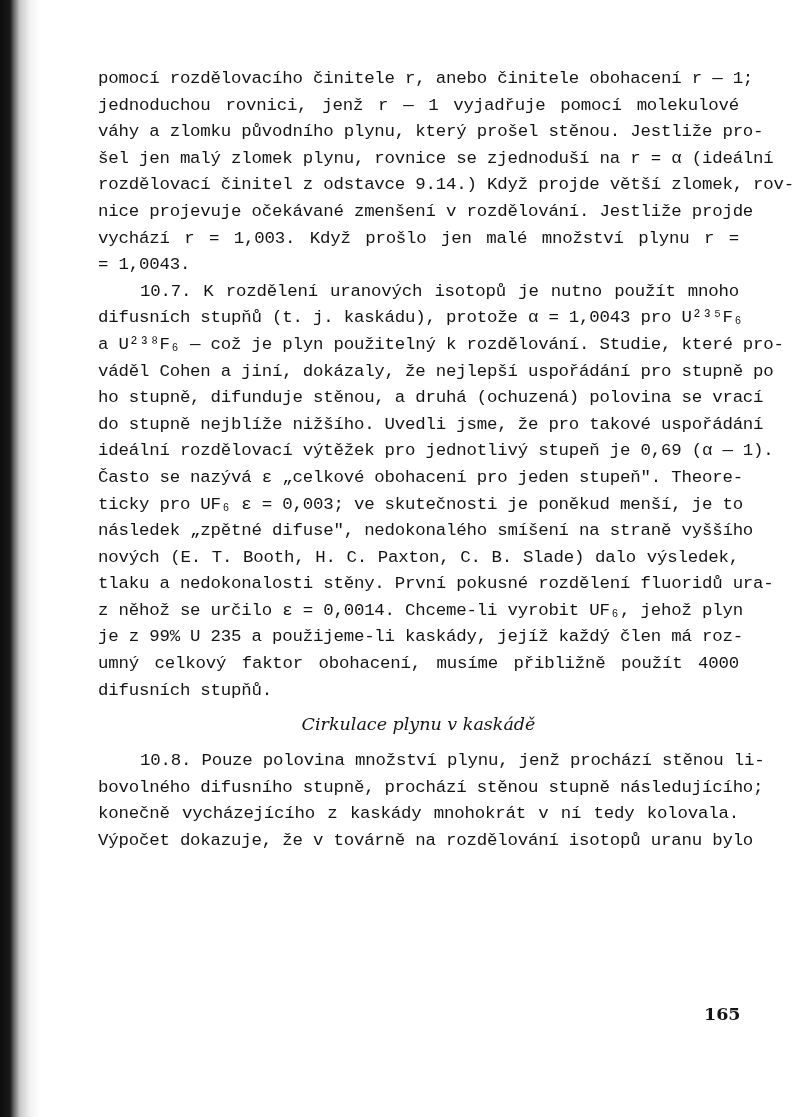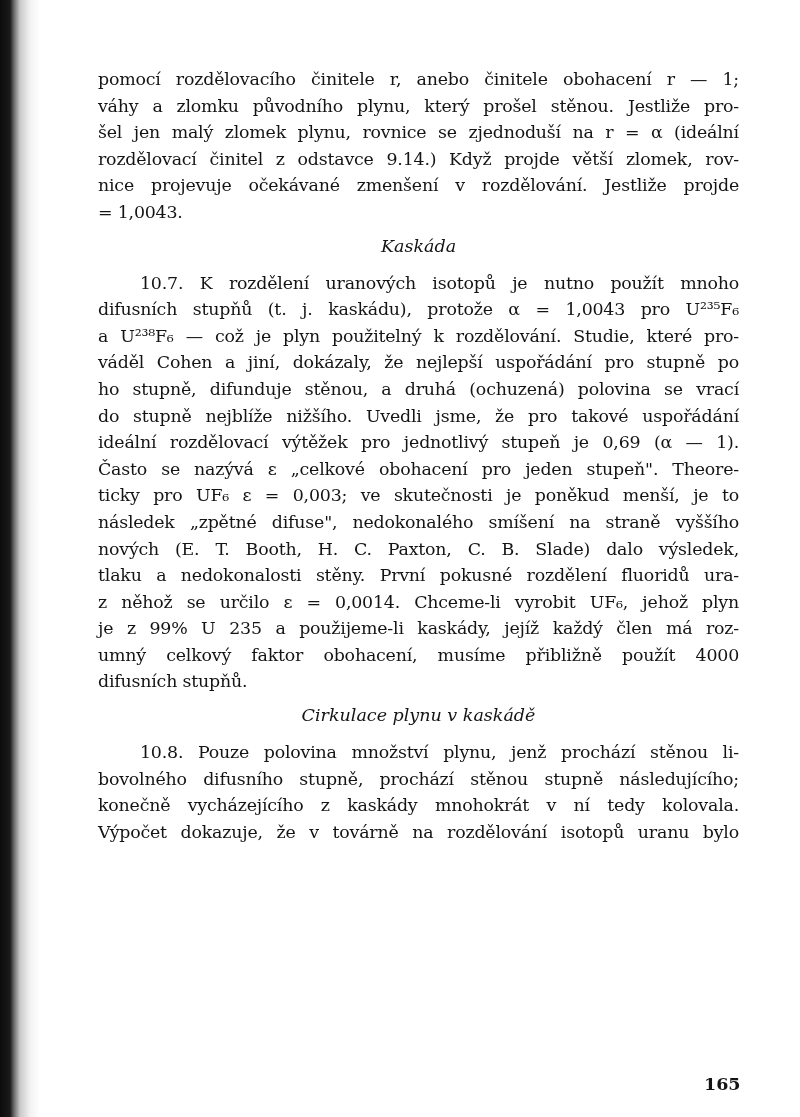--- a/index.html
+++ b/index.html
@@ -13,47 +13,49 @@
       position: absolute; left: 0; top: 0; bottom: 0; width: 40px;
       background: linear-gradient(to right, #0c0c0c 0px, #1a1a1a 10px, #6a6a6a 14px, #c9c9c9 20px, #f2f2f2 30px, #ffffff 40px);
     }
     .page {
       position: absolute; left: 98px; top: 66px; width: 641px;
     }
     .line {
       height: 26.6px; line-height: 26.6px; font-size: 17.4px;
       white-space: nowrap; text-align: justify; text-align-last: justify;
       letter-spacing: -0.2px;
+      font-family: Liberation Mono, monospace;
     }
     .line.last { text-align-last: left; }
     .line.indent { padding-left: 42px; }
     .heading {
       height: 40px; line-height: 36px; font-size: 17.5px; font-style: italic;
       text-align: center; margin-top: 2px; margin-bottom: 2px;
     }
     .page-number {
-      position: absolute; left: 704px; top: 1074px; font-size: 17.5px; font-weight: bold;
+      position: absolute; left: 704px; top: 1004px; font-size: 17.5px; font-weight: bold;
     }
   </style>
 </head>
 <body>
 
 <div class="edge"></div>
 
 <div class="page">
   <div>
     <div class="line">pomocí rozdělovacího činitele r, anebo činitele obohacení r — 1;</div>
+    <div class="line">jednoduchou rovnici, jenž r — 1 vyjadřuje pomocí molekulové</div>
     <div class="line">váhy a zlomku původního plynu, který prošel stěnou. Jestliže pro-</div>
     <div class="line">šel jen malý zlomek plynu, rovnice se zjednoduší na r = α (ideální</div>
     <div class="line">rozdělovací činitel z odstavce 9.14.) Když projde větší zlomek, rov-</div>
     <div class="line">nice projevuje očekávané zmenšení v rozdělování. Jestliže projde</div>
+    <div class="line">vychází r = 1,003. Když prošlo jen malé množství plynu r =</div>
     <div class="line last">= 1,0043.</div>
   </div>
 
-  <div class="heading">Kaskáda</div>
 
   <div>
     <div class="line indent">10.7. K rozdělení uranových isotopů je nutno použít mnoho</div>
     <div class="line">difusních stupňů (t. j. kaskádu), protože α = 1,0043 pro U²³⁵F₆</div>
     <div class="line">a U²³⁸F₆ — což je plyn použitelný k rozdělování. Studie, které pro-</div>
     <div class="line">váděl Cohen a jiní, dokázaly, že nejlepší uspořádání pro stupně po</div>
     <div class="line">ho stupně, difunduje stěnou, a druhá (ochuzená) polovina se vrací</div>
     <div class="line">do stupně nejblíže nižšího. Uvedli jsme, že pro takové uspořádání</div>
     <div class="line">ideální rozdělovací výtěžek pro jednotlivý stupeň je 0,69 (α — 1).</div>
     <div class="line">Často se nazývá ε „celkové obohacení pro jeden stupeň". Theore-</div>

